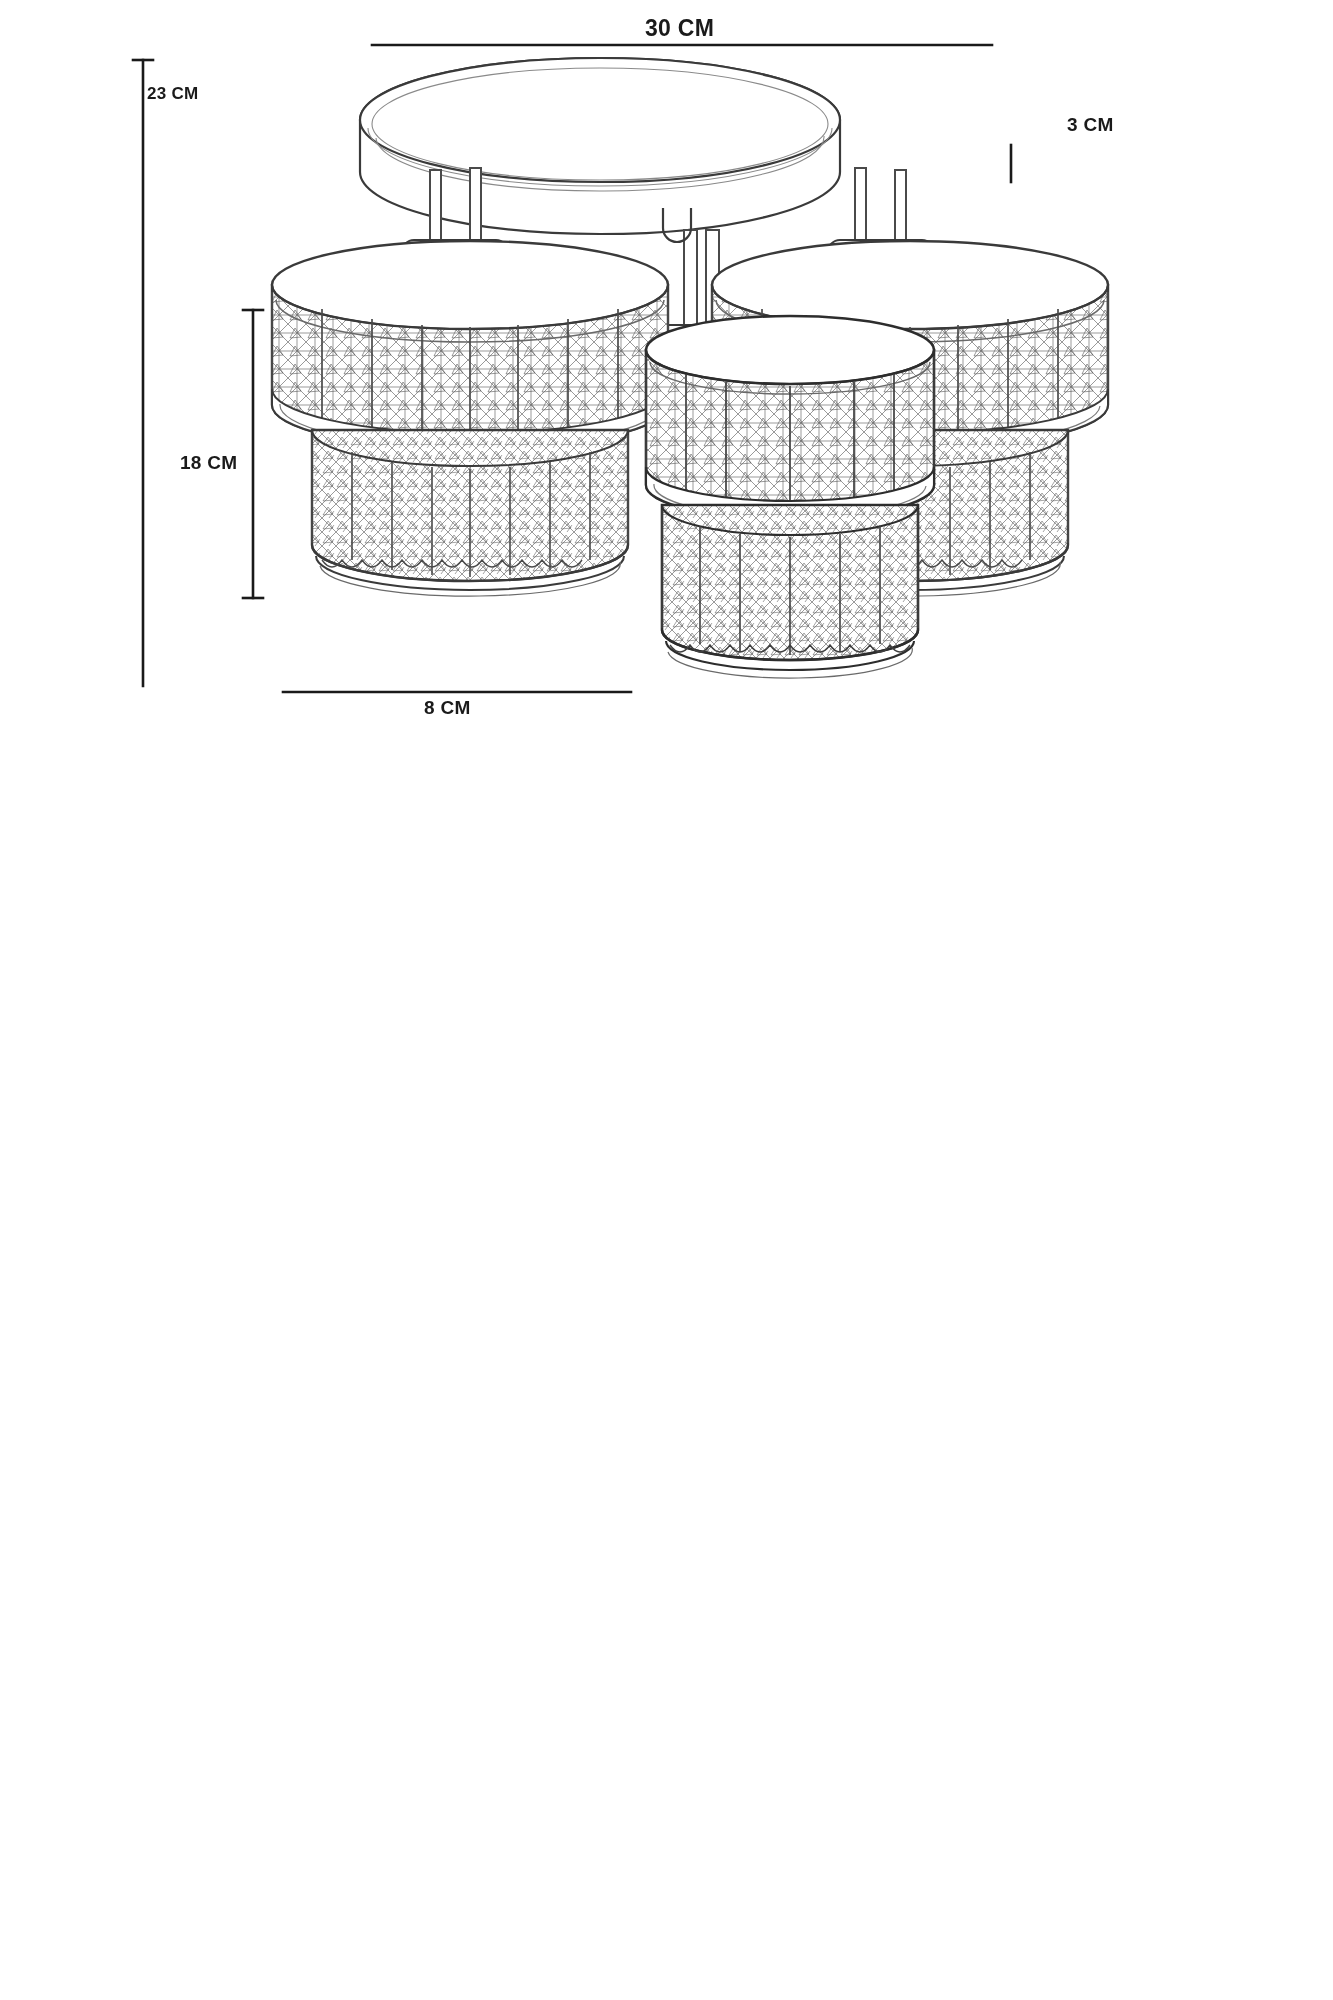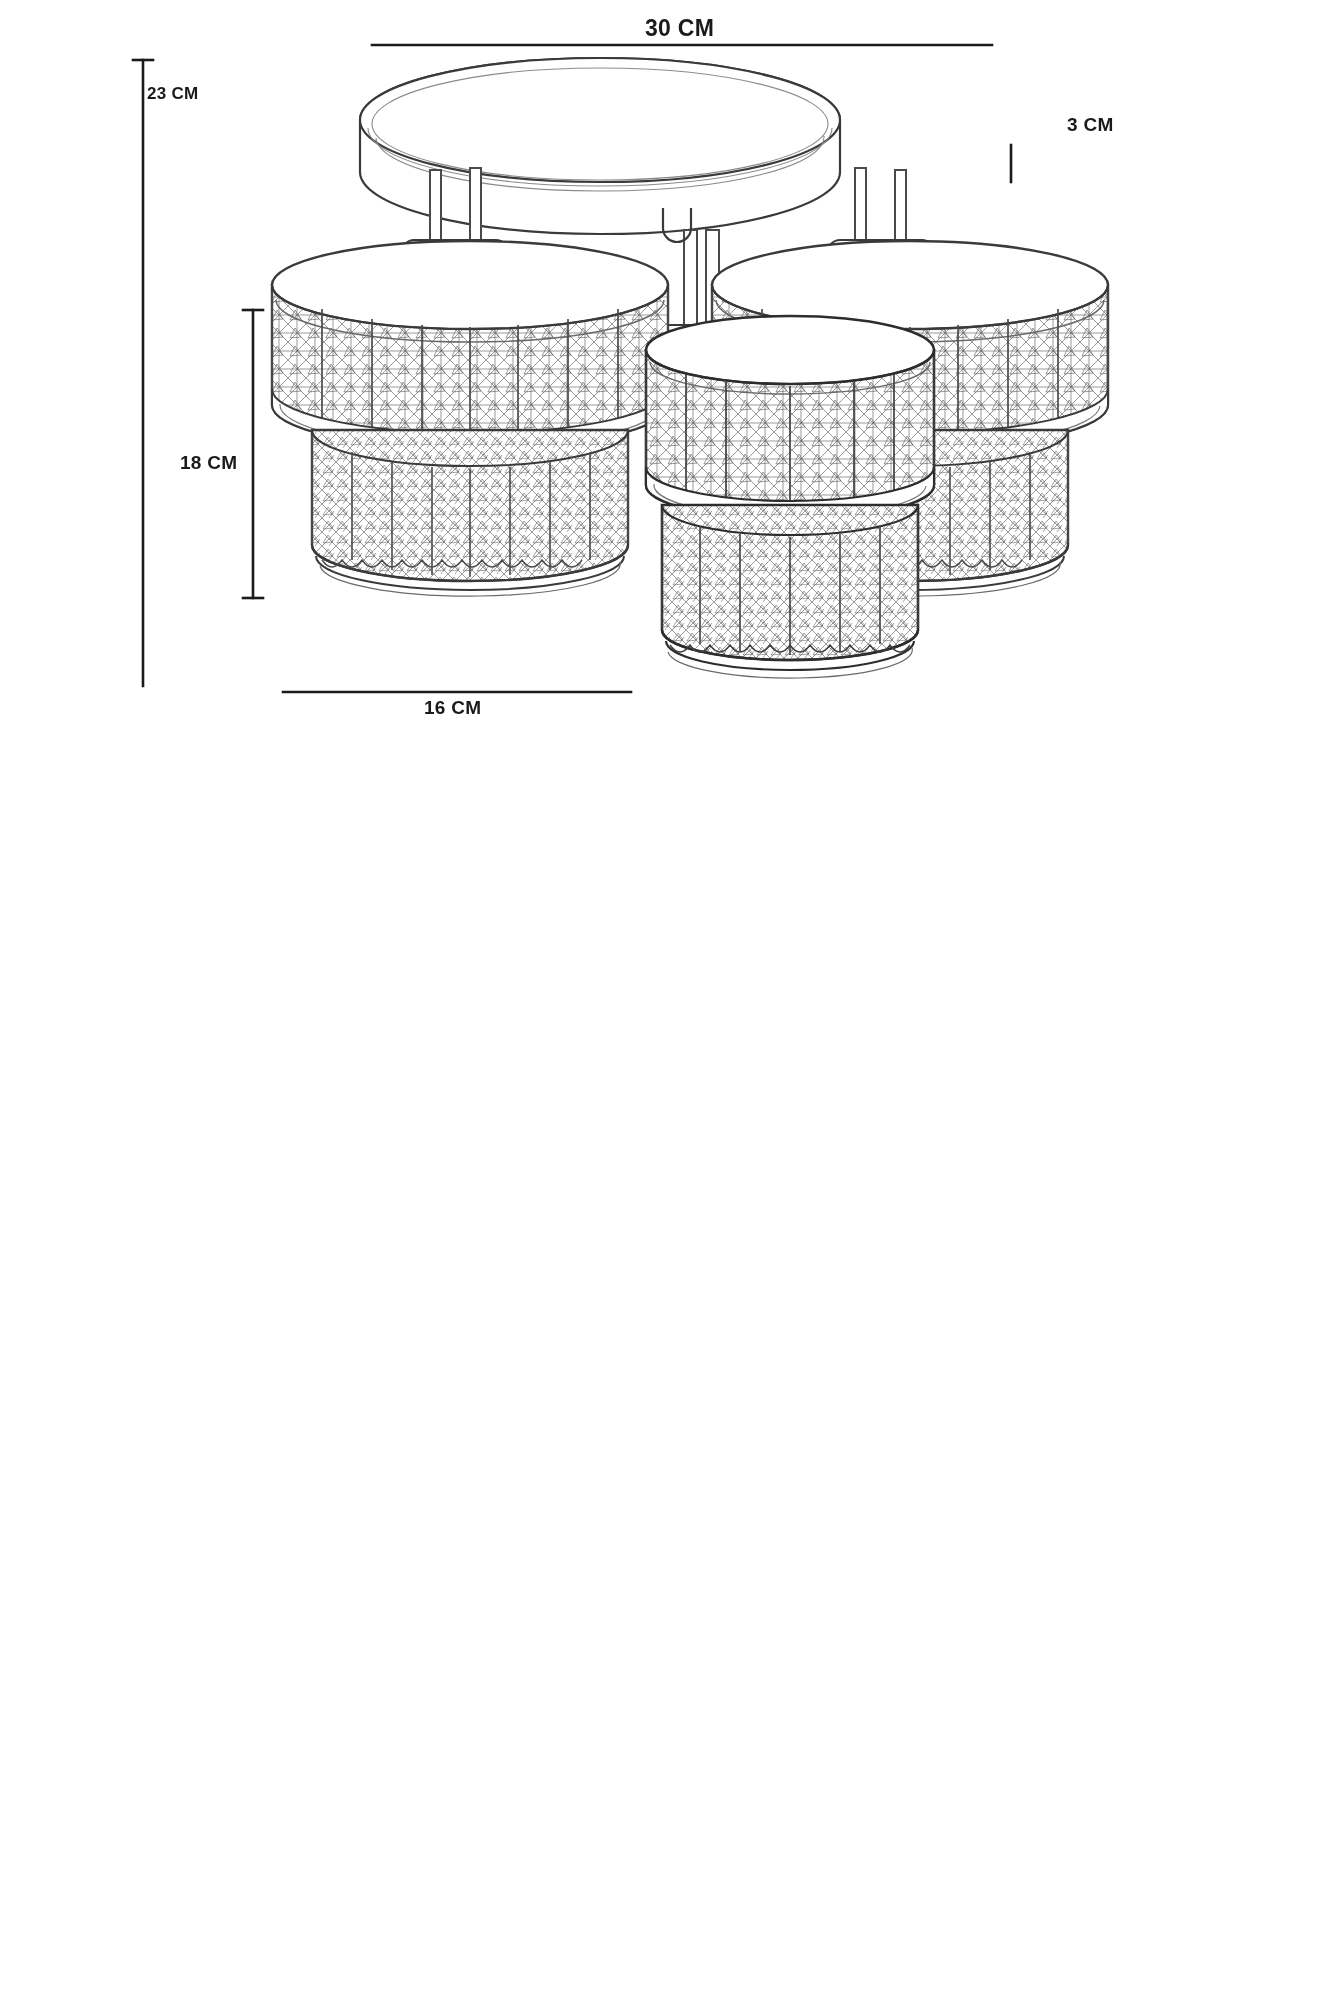--- a/index.html
+++ b/index.html
@@ -63,21 +63,21 @@
 </style>
 </head>
 <body>
 
 <div id="sheet">
 
   <div class="dim-label" id="label-width-top">30 CM</div>
   <div class="dim-label" id="label-height-left">23 CM</div>
   <div class="dim-label" id="label-canopy-right">3 CM</div>
   <div class="dim-label" id="label-shade-height">18 CM</div>
-  <div class="dim-label" id="label-width-bottom">16 CM</div>
+  <div class="dim-label" id="label-width-bottom">8 CM</div>
 
   <svg id="drawing-svg" width="1333" height="2000" viewBox="0 0 1333 2000">
     <defs>
       <pattern id="crystalTex" width="18" height="18" patternUnits="userSpaceOnUse">
         <rect width="18" height="18" fill="#ffffff"></rect>
         <path d="M0 0 L18 18 M18 0 L0 18 M9 0 L9 18 M0 9 L18 9" stroke="#6e6e6e" stroke-width="0.7" fill="none"></path>
         <path d="M2 14 L7 4 L13 13 Z" stroke="#555" stroke-width="0.6" fill="none"></path>
       </pattern>
       <pattern id="crystalTex2" width="14" height="14" patternUnits="userSpaceOnUse">
         <rect width="14" height="14" fill="#ffffff"></rect>

